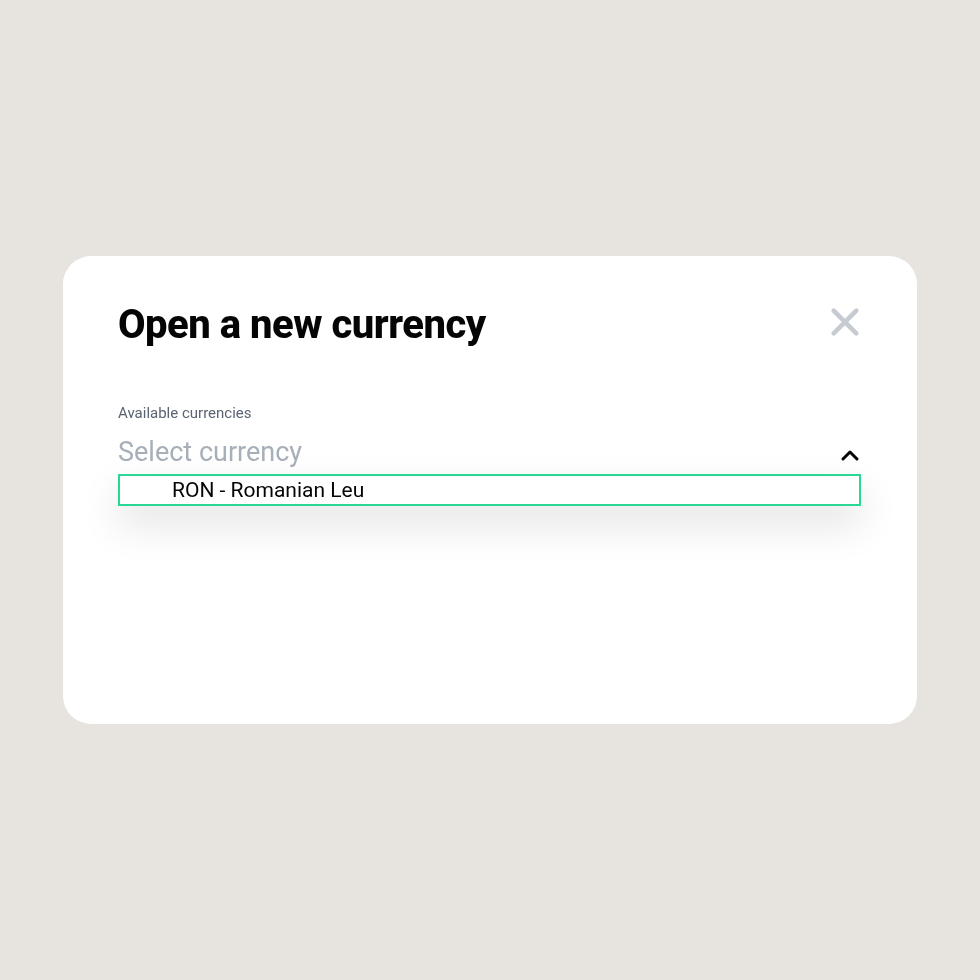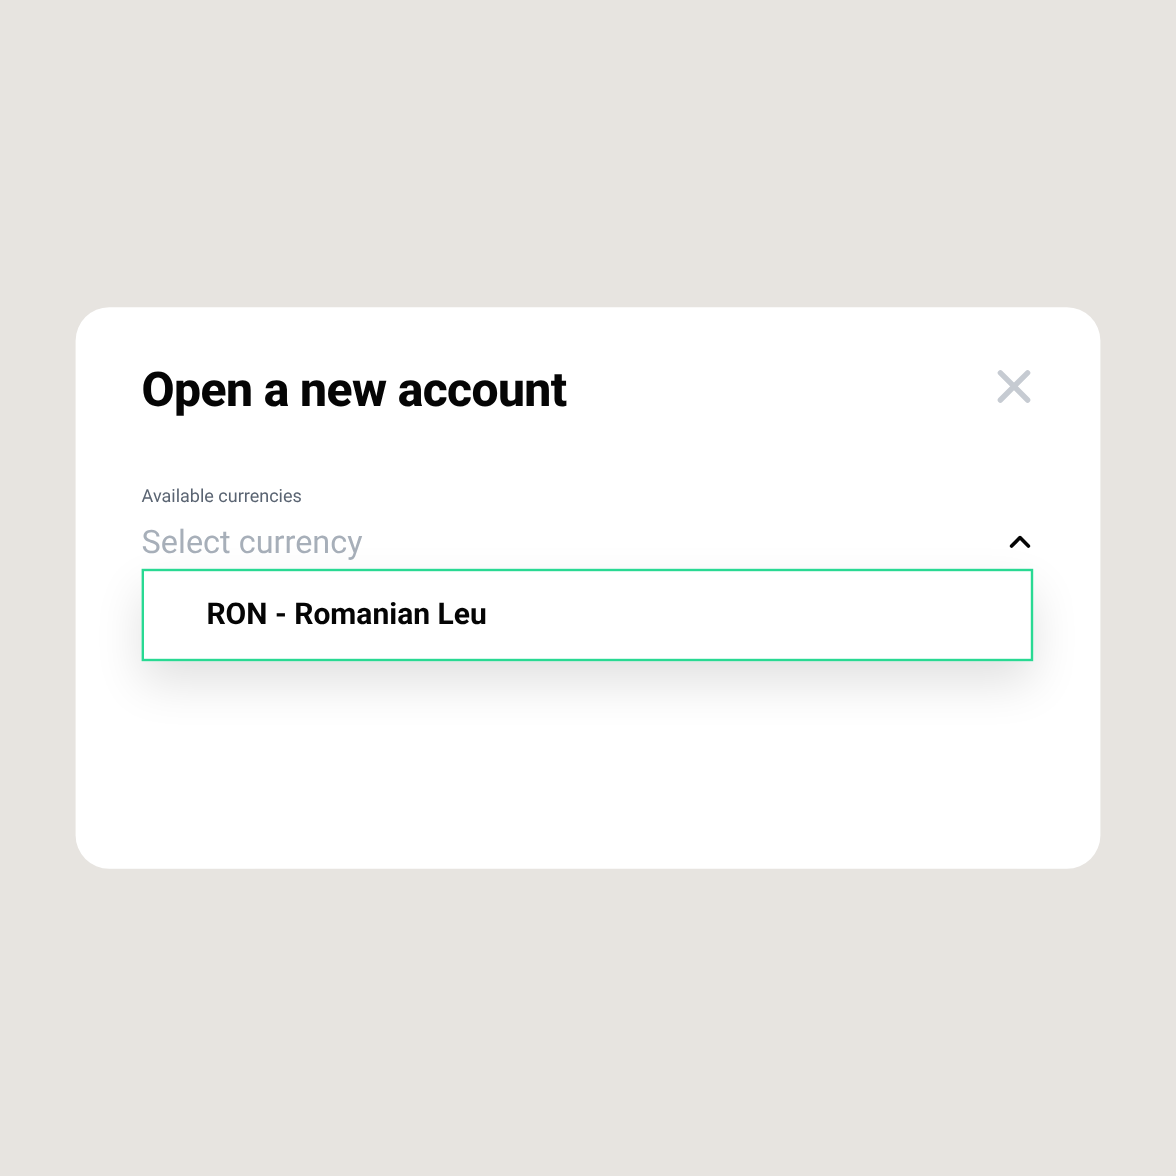--- a/index.html
+++ b/index.html
@@ -54,21 +54,21 @@
   }
   .field-label {
     font-size: 15px;
     font-weight: 400;
     color: #5A6472;
   }
   .select-row {
     margin-top: 14px;
     display: flex;
     justify-content: space-between;
-    align-items: center;
+    align-items: flex-end;
     cursor: pointer;
   }
   .select-placeholder {
     font-size: 27px;
     font-weight: 400;
     color: #A7AFB9;
   }
   .chevron {
     width: 24px;
     height: 24px;
@@ -82,33 +82,33 @@
   .dropdown {
     position: absolute;
     left: 118px;
     top: 474px;
     width: 743px;
     background: #FFFFFF;
     border: 2px solid #29D993;
     box-shadow: 0 18px 40px rgba(0,0,0,0.12);
   }
   .dropdown-item {
-    padding: 22px 52px;
-    font-size: 25px;
-    font-weight: 700;
+    padding: 2px 52px;
+    font-size: 21px;
+    font-weight: 400;
     color: #050505;
     cursor: pointer;
   }
 </style>
 </head>
 <body>
 
 <div class="modal">
   <div class="modal-header">
-    <h1 class="modal-title">Open a new account</h1>
+    <h1 class="modal-title">Open a new currency</h1>
     <div class="close-btn">
       <svg viewBox="0 0 24 24">
         <line x1="4" y1="4" x2="20" y2="20" stroke="#C6CBD2" stroke-width="3.2" stroke-linecap="round"></line>
         <line x1="20" y1="4" x2="4" y2="20" stroke="#C6CBD2" stroke-width="3.2" stroke-linecap="round"></line>
       </svg>
     </div>
   </div>
 
   <div class="field-wrap">
     <div class="field-label">Available currencies</div>

